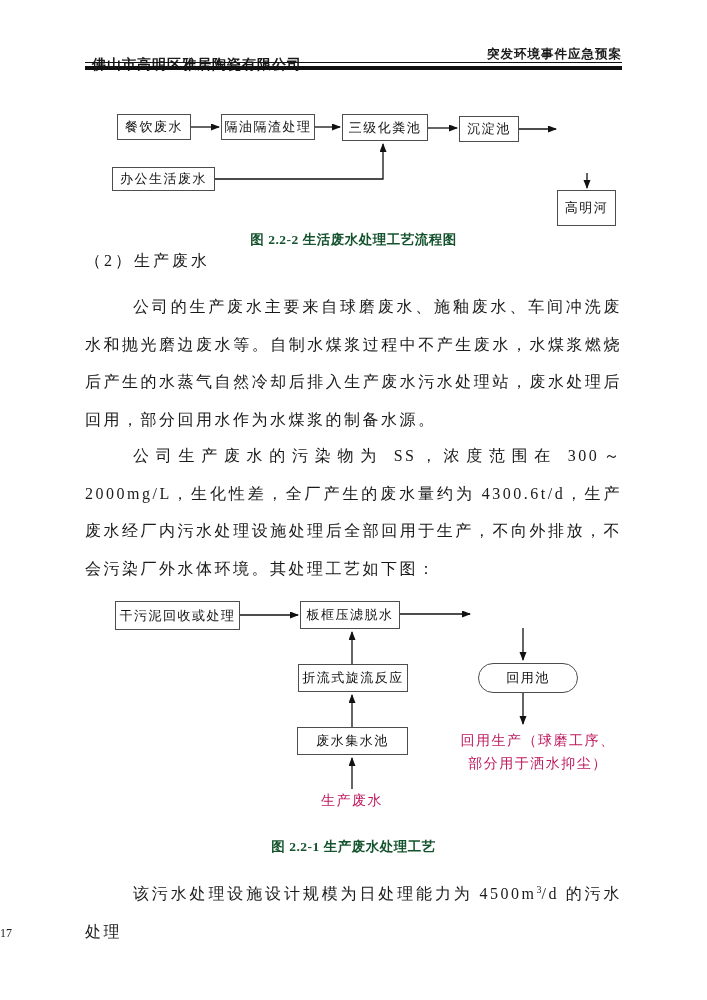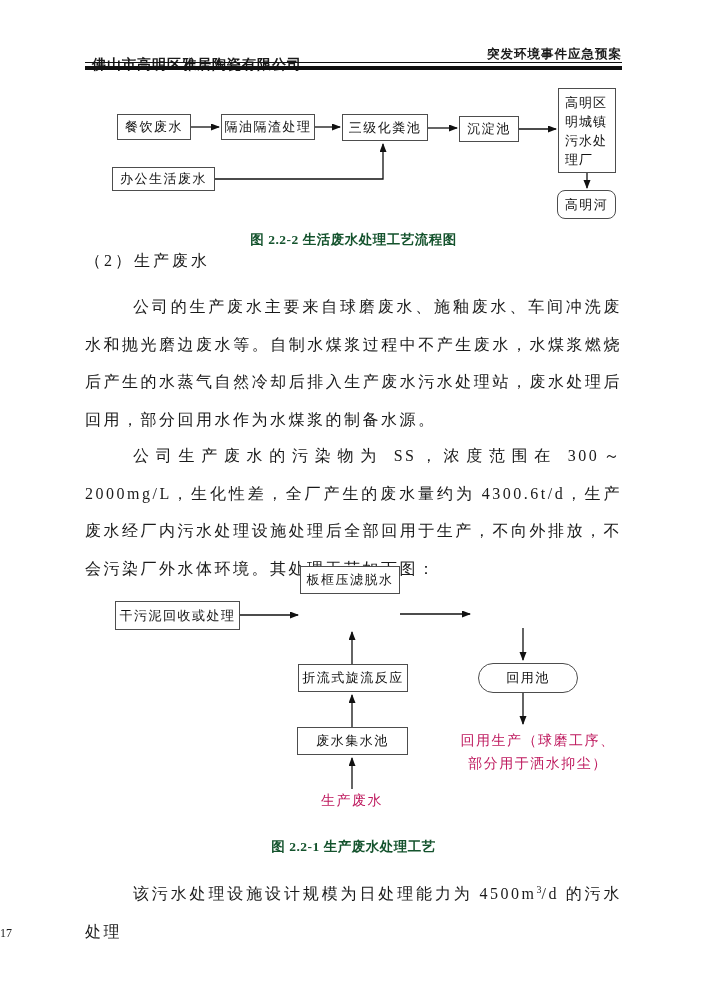--- a/index.html
+++ b/index.html
@@ -17,24 +17,24 @@
     position:absolute;box-sizing:border-box;border:1px solid #4d4d4d;background:#fff;
     display:flex;align-items:center;justify-content:center;
     font-size:13px;letter-spacing:1.5px;color:#111;text-align:center;
   }
   .b-canteen{left:117px;top:114px;width:74px;height:26px;}
   .b-oil{left:221px;top:114px;width:94px;height:26px;}
   .b-septic{left:342px;top:114px;width:86px;height:27px;}
   .b-sedim{left:459px;top:116px;width:60px;height:26px;}
   .b-plant{left:558px;top:88px;width:58px;height:85px;display:block;text-align:left;
            padding:4px 6px;line-height:19px;letter-spacing:1px;}
-  .b-river{left:557px;top:190px;width:59px;height:29px;border-radius:8px;}
+  .b-river{left:557px;top:190px;width:59px;height:36px;}
   .b-office{left:112px;top:167px;width:103px;height:24px;}
   .b-sludge{left:115px;top:601px;width:125px;height:29px;}
-  .b-press{left:300px;top:566px;width:100px;height:28px;}
+  .b-press{left:300px;top:601px;width:100px;height:28px;}
   .b-supern{left:472px;top:599px;width:100px;height:29px;}
   .b-baffled{left:298px;top:664px;width:110px;height:28px;}
   .b-reuse{left:478px;top:663px;width:100px;height:30px;border-radius:15px;}
   .b-collect{left:297px;top:727px;width:111px;height:28px;}
   
   .flabel{position:absolute;font-size:14px;letter-spacing:1.5px;color:#be185d;text-align:center;}
   .l-source{left:302px;top:792px;width:100px;}
   .l-reuse{left:438px;top:729px;width:200px;line-height:23px;}
   
   .caption{position:absolute;left:85px;width:537px;text-align:center;font-weight:bold;
@@ -84,21 +84,20 @@
     <path d="M352,727 V695" stroke="#111" stroke-width="1.3" fill="none" marker-end="url(#ah)"></path>
     <path d="M352,789 V758" stroke="#111" stroke-width="1.3" fill="none" marker-end="url(#ah)"></path>
     <path d="M523,628 V660" stroke="#111" stroke-width="1.3" fill="none" marker-end="url(#ah)"></path>
     <path d="M523,693 V724" stroke="#111" stroke-width="1.3" fill="none" marker-end="url(#ah)"></path>
   </svg>
 
   <div class="fbox b-canteen">餐饮废水</div>
   <div class="fbox b-oil">隔油隔渣处理</div>
   <div class="fbox b-septic">三级化粪池</div>
   <div class="fbox b-sedim">沉淀池</div>
-  <div class="fbox b-plant">高明区明城镇污水处理厂</div>
   <div class="fbox b-river">高明河</div>
   <div class="fbox b-office">办公生活废水</div>
   <div class="caption cap1">图 2.2-2 生活废水处理工艺流程图</div>
 
   <div class="heading">（2）生产废水</div>
   <div class="para p1">公司的生产废水主要来自球磨废水、施釉废水、车间冲洗废水和抛光磨边废水等。自制水煤浆过程中不产生废水，水煤浆燃烧后产生的水蒸气自然冷却后排入生产废水污水处理站，废水处理后回用，部分回用水作为水煤浆的制备水源。</div>
   <div class="para p2">公司生产废水的污染物为 SS，浓度范围在 300～2000mg/L，生化性差，全厂产生的废水量约为 4300.6t/d，生产废水经厂内污水处理设施处理后全部回用于生产，不向外排放，不会污染厂外水体环境。其处理工艺如下图：</div>
 
   <div class="fbox b-sludge">干污泥回收或处理</div>
   <div class="fbox b-press">板框压滤脱水</div>

